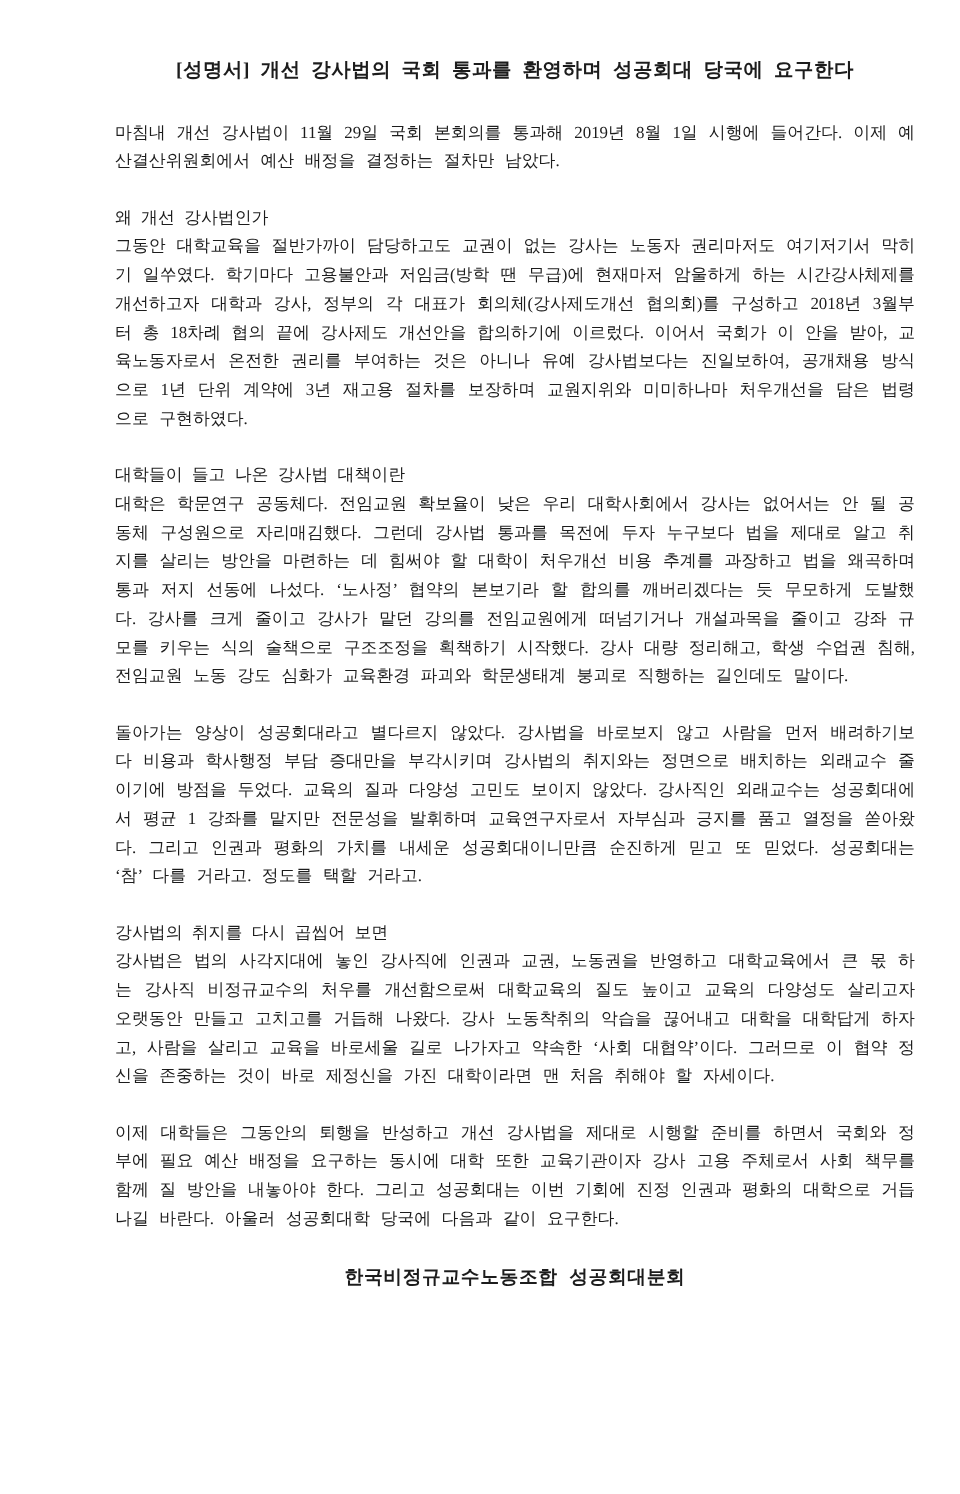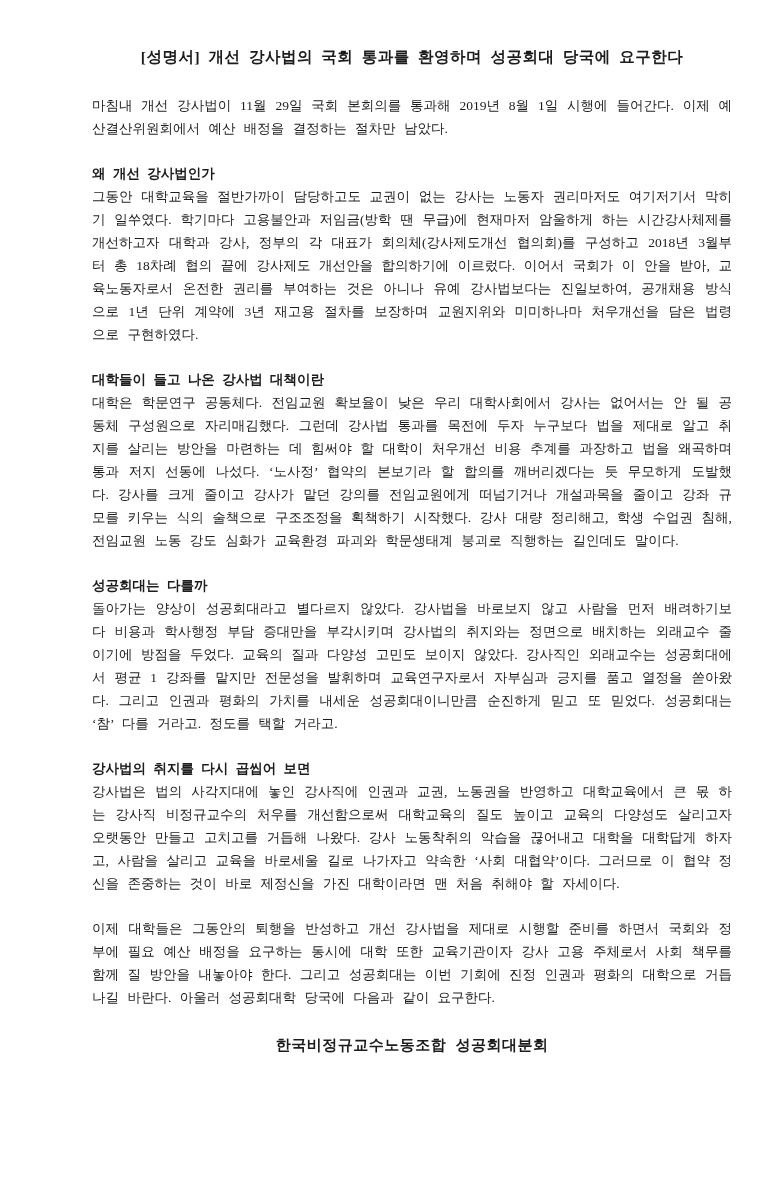--- a/index.html
+++ b/index.html
@@ -34,21 +34,21 @@
     margin: 0 0 22px 0;
     text-align: justify;
     word-break: break-all;
     word-spacing: 5px;
     font-family: Liberation Serif, serif;
   }
   .section {
     margin: 0 0 22px 0;
   }
   .heading {
-    font-weight: bold;
+    font-weight: normal;
     word-spacing: 4px;
     margin: 0;
   }
   .section .para {
     margin: 0;
   }
   .demands {
     margin: 22px 0 0 0;
   }
   .demand {
@@ -84,21 +84,20 @@
     <div class="heading">왜 개선 강사법인가</div>
     <p class="para">그동안 대학교육을 절반가까이 담당하고도 교권이 없는 강사는 노동자 권리마저도 여기저기서 막히기 일쑤였다. 학기마다 고용불안과 저임금(방학 땐 무급)에 현재마저 암울하게 하는 시간강사체제를 개선하고자 대학과 강사, 정부의 각 대표가 회의체(강사제도개선 협의회)를 구성하고 2018년 3월부터 총 18차례 협의 끝에 강사제도 개선안을 합의하기에 이르렀다. 이어서 국회가 이 안을 받아, 교육노동자로서 온전한 권리를 부여하는 것은 아니나 유예 강사법보다는 진일보하여, 공개채용 방식으로 1년 단위 계약에 3년 재고용 절차를 보장하며 교원지위와 미미하나마 처우개선을 담은 법령으로 구현하였다.</p>
   </div>
 
   <div class="section">
     <div class="heading">대학들이 들고 나온 강사법 대책이란</div>
     <p class="para">대학은 학문연구 공동체다. 전임교원 확보율이 낮은 우리 대학사회에서 강사는 없어서는 안 될 공동체 구성원으로 자리매김했다. 그런데 강사법 통과를 목전에 두자 누구보다 법을 제대로 알고 취지를 살리는 방안을 마련하는 데 힘써야 할 대학이 처우개선 비용 추계를 과장하고 법을 왜곡하며 통과 저지 선동에 나섰다. ‘노사정’ 협약의 본보기라 할 합의를 깨버리겠다는 듯 무모하게 도발했다. 강사를 크게 줄이고 강사가 맡던 강의를 전임교원에게 떠넘기거나 개설과목을 줄이고 강좌 규모를 키우는 식의 술책으로 구조조정을 획책하기 시작했다. 강사 대량 정리해고, 학생 수업권 침해, 전임교원 노동 강도 심화가 교육환경 파괴와 학문생태계 붕괴로 직행하는 길인데도 말이다.</p>
   </div>
 
   <div class="section">
-    <div class="heading">성공회대는 다를까</div>
     <p class="para">돌아가는 양상이 성공회대라고 별다르지 않았다. 강사법을 바로보지 않고 사람을 먼저 배려하기보다 비용과 학사행정 부담 증대만을 부각시키며 강사법의 취지와는 정면으로 배치하는 외래교수 줄이기에 방점을 두었다. 교육의 질과 다양성 고민도 보이지 않았다. 강사직인 외래교수는 성공회대에서 평균 1 강좌를 맡지만 전문성을 발휘하며 교육연구자로서 자부심과 긍지를 품고 열정을 쏟아왔다. 그리고 인권과 평화의 가치를 내세운 성공회대이니만큼 순진하게 믿고 또 믿었다. 성공회대는 ‘참’ 다를 거라고. 정도를 택할 거라고.</p>
   </div>
 
   <div class="section">
     <div class="heading">강사법의 취지를 다시 곱씹어 보면</div>
     <p class="para">강사법은 법의 사각지대에 놓인 강사직에 인권과 교권, 노동권을 반영하고 대학교육에서 큰 몫 하는 강사직 비정규교수의 처우를 개선함으로써 대학교육의 질도 높이고 교육의 다양성도 살리고자 오랫동안 만들고 고치고를 거듭해 나왔다. 강사 노동착취의 악습을 끊어내고 대학을 대학답게 하자고, 사람을 살리고 교육을 바로세울 길로 나가자고 약속한 ‘사회 대협약’이다. 그러므로 이 협약 정신을 존중하는 것이 바로 제정신을 가진 대학이라면 맨 처음 취해야 할 자세이다.</p>
   </div>
 
   <p class="para">이제 대학들은 그동안의 퇴행을 반성하고 개선 강사법을 제대로 시행할 준비를 하면서 국회와 정부에 필요 예산 배정을 요구하는 동시에 대학 또한 교육기관이자 강사 고용 주체로서 사회 책무를 함께 질 방안을 내놓아야 한다. 그리고 성공회대는 이번 기회에 진정 인권과 평화의 대학으로 거듭나길 바란다. 아울러 성공회대학 당국에 다음과 같이 요구한다.</p>
 

